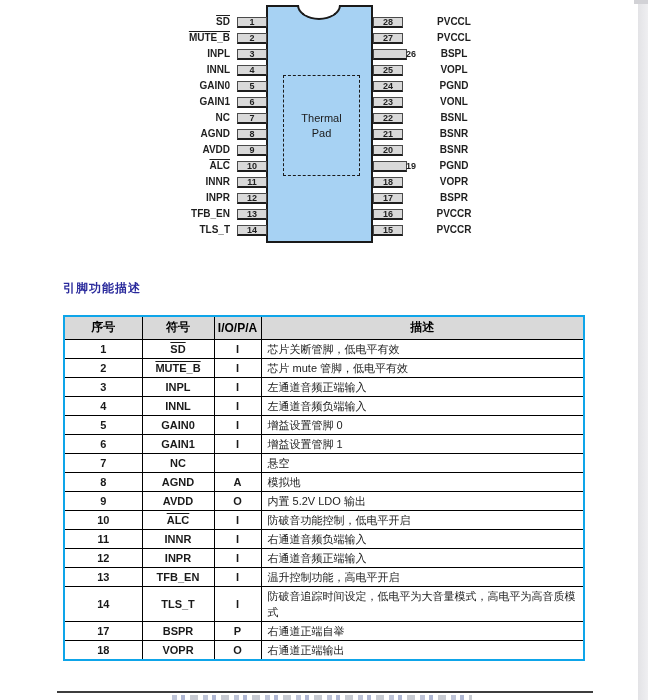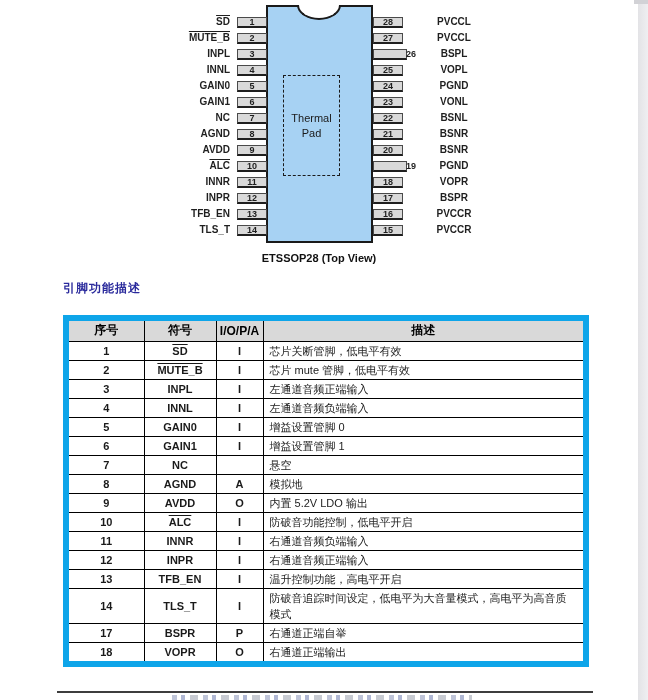--- a/index.html
+++ b/index.html
@@ -12,42 +12,42 @@
     background:linear-gradient(90deg,#e3e3e6,#efeff1); }
   .edge-strip-top { position:absolute; top:0; right:0; width:14px; height:4px; background:#d2d2d6; }
 
   
   .diagram { position:absolute; left:0; top:0; width:648px; height:270px; }
   .chip-body { position:absolute; left:266px; top:5px; width:107px; height:238px;
     background:#a7d2f3; border:2px solid #1a1a1a; }
   .chip-notch { position:absolute; left:297px; top:5px; width:44px; height:15px;
     background:#ffffff; border:2px solid #1a1a1a; border-top:none;
     border-radius:0 0 22px 22px / 0 0 15px 15px; }
-  .thermal-pad { position:absolute; left:283px; top:75px; width:57px; height:101px;
+  .thermal-pad { position:absolute; left:283px; top:75px; width:77px; height:101px;
     border:1px dashed #1a1a1a; display:flex; align-items:center; justify-content:center;
     text-align:center; font-size:11px; color:#1a1a1a; line-height:1.35; white-space:pre-line; }
   .pin-box { position:absolute; width:30px; height:11px; background:#d9d9d9;
     border:1px solid #4a4a4a; border-bottom:2px solid #1f1f1f;
     font-size:9px; font-weight:bold; text-align:center; line-height:9px; color:#1f1f1f; }
   .pin-lbl { position:absolute; width:82px; font-size:10px; font-weight:bold; color:#1f1f1f;
     line-height:14px; }
   .pin-lbl.left { text-align:right; }
   .pin-lbl.right { text-align:center; }
   .ovl { text-decoration:overline; }
   .pkg-caption { position:absolute; left:219px; top:252px; width:200px; text-align:center;
     font-size:11px; font-weight:bold; color:#111; }
 
   
   .section-title { position:absolute; left:63px; top:280px; font-size:12px; font-weight:bold;
     color:#2a2a9c; letter-spacing:1px; }
 
   
   .tbl-wrap { position:absolute; left:63px; top:315px; width:520px; }
   table.pins { border-collapse:collapse; width:520px; table-layout:fixed;
-    border:6px solid #0ea5e9;padding-left:46px; }
+    border:2px solid #0ea5e9;padding-left:46px; }
   table.pins th, table.pins td { border:1px solid #000; }
   table.pins th { height:23px; background:#d9d9d9; font-size:12px; font-weight:bold;
     text-align:center; color:#000; }
   table.pins td { height:18px; font-size:11px; vertical-align:middle; }
   td.c-no  { text-align:center; font-weight:bold; }
   td.c-sym { text-align:center; font-weight:bold; }
   td.c-io  { text-align:center; font-weight:bold; }
   td.c-desc{ text-align:left; padding:1px 6px; font-size:12px; line-height:16px; color:#1c1c1c; }
   col.no  { width:78px; }
   col.sym { width:72px; }
@@ -123,21 +123,20 @@
         <div class="pin-lbl right" style="left: 413px; top: 191px;">BSPR</div>
         <div class="pin-lbl left" style="left: 148px; top: 207px;">TFB_EN</div>
         <div class="pin-box" style="left: 237px; top: 209px;">13</div>
         <div class="pin-box" style="left: 373px; top: 209px;">16</div>
         <div class="pin-lbl right" style="left: 413px; top: 207px;">PVCCR</div>
         <div class="pin-lbl left" style="left: 148px; top: 223px;">TLS_T</div>
         <div class="pin-box" style="left: 237px; top: 225px;">14</div>
         <div class="pin-box" style="left: 373px; top: 225px;">15</div>
         <div class="pin-lbl right" style="left: 413px; top: 223px;">PVCCR</div>
       </div>
-    <div class="pkg-caption">ETSSOP28 (Top View)</div>
   </div>
 
   <div class="section-title">引脚功能描述</div>
 
   <div class="tbl-wrap">
     <table class="pins">
       <colgroup>
         <col class="no">
           <col class="sym">
           <col class="io">

